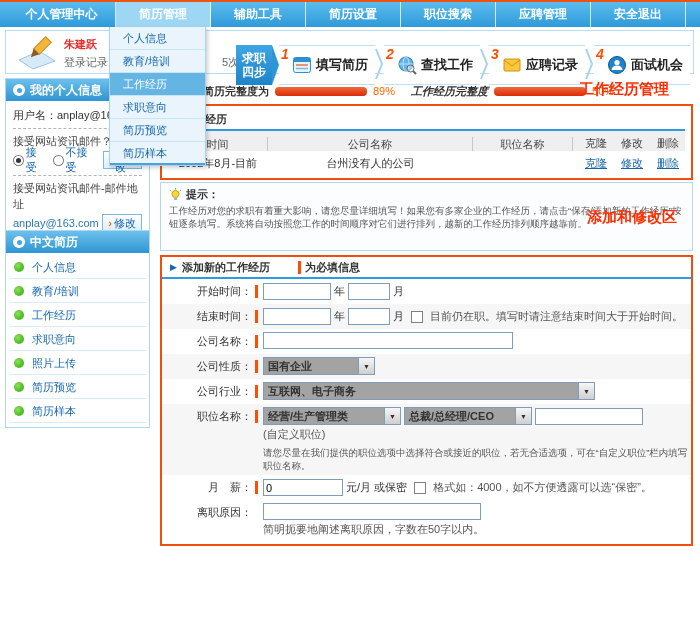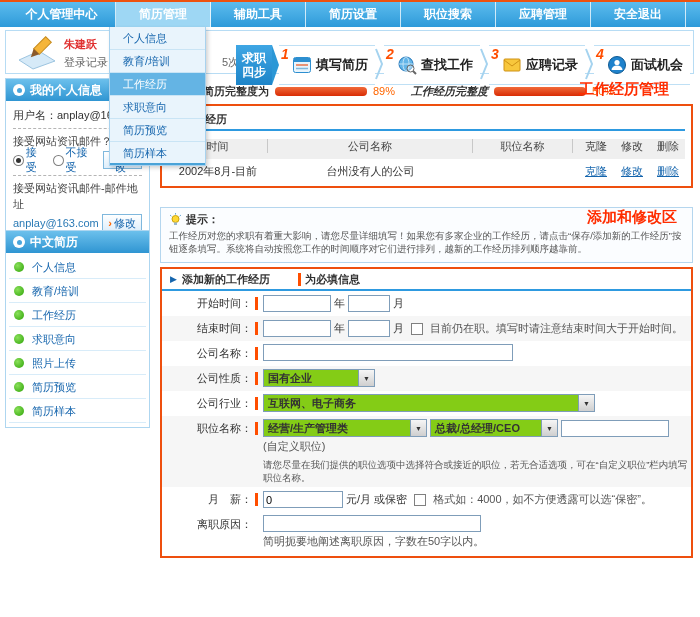--- a/index.html
+++ b/index.html
@@ -93,56 +93,56 @@
 
   .annotation { position:absolute; color:#ff2d00; font-weight:bold; font-size:15px; z-index:5; }
   #anno1 { right:24px; top:-2px; }
   #anno2 { right:16px; top:126px; }
 
   .obox { border:2px solid #ee4f0e; background:#fff; }
   #box1 { margin-top:4px; padding:3px 6px 3px; }
   .section-title { height:20px; line-height:20px; font-weight:bold; color:#333; }
   .tri { color:#1565ad; font-size:9px; margin-right:5px; }
   .blue-line { height:2px; background:#2e9ae0; }
-  .th-row { display:flex; align-items:flex-start; height:20px; background:#efefef; color:#444;margin-top:8px; }
+  .th-row { display:flex; align-items:flex-end; height:20px; background:#efefef; color:#444; }
   .td-row { display:flex; align-items:center; height:24px; color:#333; }
   .c1 { width:100px; text-align:center; }
   .c2 { width:205px; text-align:center; }
   .c3 { width:100px; text-align:center; }
   .c4 { flex:1; display:flex; gap:14px; justify-content:flex-end; padding-right:6px; }
   .th-row .c1, .th-row .c2, .th-row .c3 { border-right:1px solid #c8c8c8; height:14px; line-height:14px; }
   .lnk { color:#1565ad; text-decoration:underline; cursor:pointer; }
 
-  .tipbox { margin-top:19px; border:1px solid #b5d6ee; background:#fbfdff; padding:4px 8px 7px; }
+  .tipbox { margin-top:2px; border:1px solid #b5d6ee; background:#fbfdff; padding:4px 8px 20px; }
   .tip-title { display:flex; align-items:center; gap:4px; font-weight:bold; color:#333; height:15px; }
   .tip-text { color:#555; font-size:9.5px; line-height:13px; margin-top:2px; }
 
   #box2 { margin-top:4px; padding-bottom:2px; }
   .form-header { height:20px; display:flex; align-items:center; font-weight:bold; color:#333; padding:0 8px; }
   .req-bar { display:inline-block; width:3px; height:13px; background:#ff4e00; margin:0 4px 0 28px; }
   .frow { display:flex; align-items:flex-start; padding:3px 8px 3px 0; }
   .frow.alt { background:#f6f6f6; }
   .flabel { width:90px; text-align:right; color:#333; line-height:19px; flex-shrink:0; }
   .req { width:3px; height:13px; background:#ff4e00; margin:3px 5px 0 3px; flex-shrink:0; }
   .req.noreq { background:transparent; }
   .fcontent { display:flex; align-items:center; flex-wrap:wrap; line-height:19px; color:#333; column-gap:3px; }
   .tinput { border:1px solid #7f9db9; height:17px; font-size:11px; font-family:inherit;
             padding:0 2px; background:#fff; }
   .w-year { width:68px; } .w-month { width:42px; } .w-company { width:250px; }
   .w-custom { width:108px; } .w-salary { width:80px; } .w-reason { width:218px; }
   .checkbox { width:12px; height:12px; border:1px solid #808080; background:#fff;
               display:inline-block; margin:0 4px; flex-shrink:0; cursor:pointer; }
   .note { color:#555; }
   .fake-select { display:inline-flex; align-items:center; height:18px;
-                 border:1px solid #7f9db9; background:#84cc16; cursor:pointer; }
+                 border:1px solid #7f9db9; background:#a3a3a3; cursor:pointer; }
   .fs-text { padding:0 4px; font-weight:bold; white-space:nowrap; overflow:hidden; flex:1; }
   .fs-arrow { width:16px; height:16px; border-left:1px solid #7f9db9; flex-shrink:0;
               background:linear-gradient(#f6f6f6,#cfcfcf); display:flex; align-items:center;
               justify-content:center; font-size:7px; color:#333; }
-  .w-type { width:112px; } .w-industry { width:332px; } .w-cat { width:164px; } .w-pos { width:128px; }
+  .w-type { width:112px; } .w-industry { width:332px; } .w-cat { width:138px; } .w-pos { width:128px; }
   .help { width:432px; color:#555; font-size:9.5px; line-height:13px; margin-top:2px; }
   textarea.desc { width:372px; height:70px; border:1px solid #7f9db9; overflow-y:scroll;
                   font-family:inherit; font-size:11px; resize:none; }
 </style>
 </head>
 <body>
 
 <div class="page">
 
   <div class="nav">

